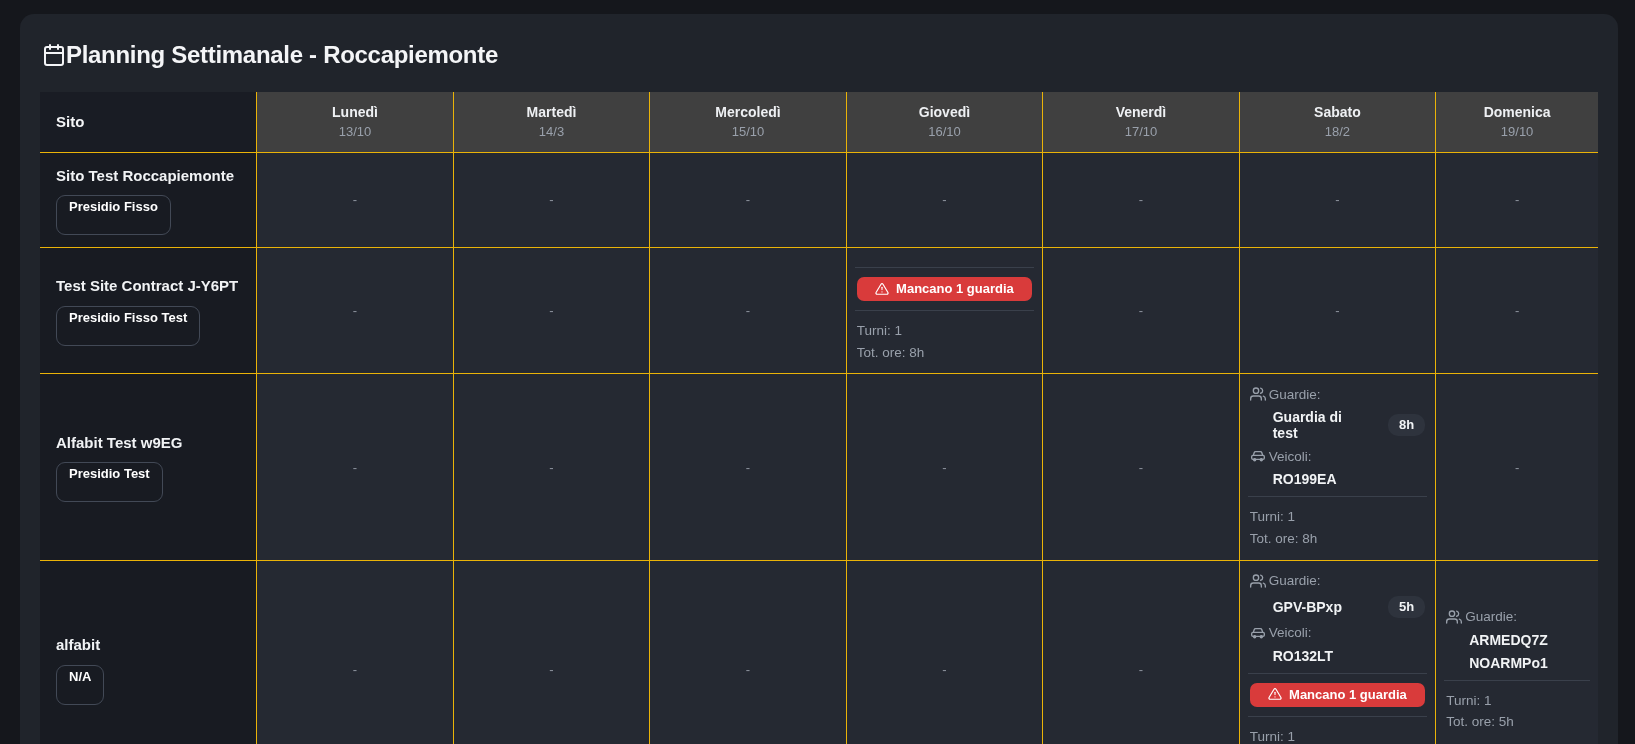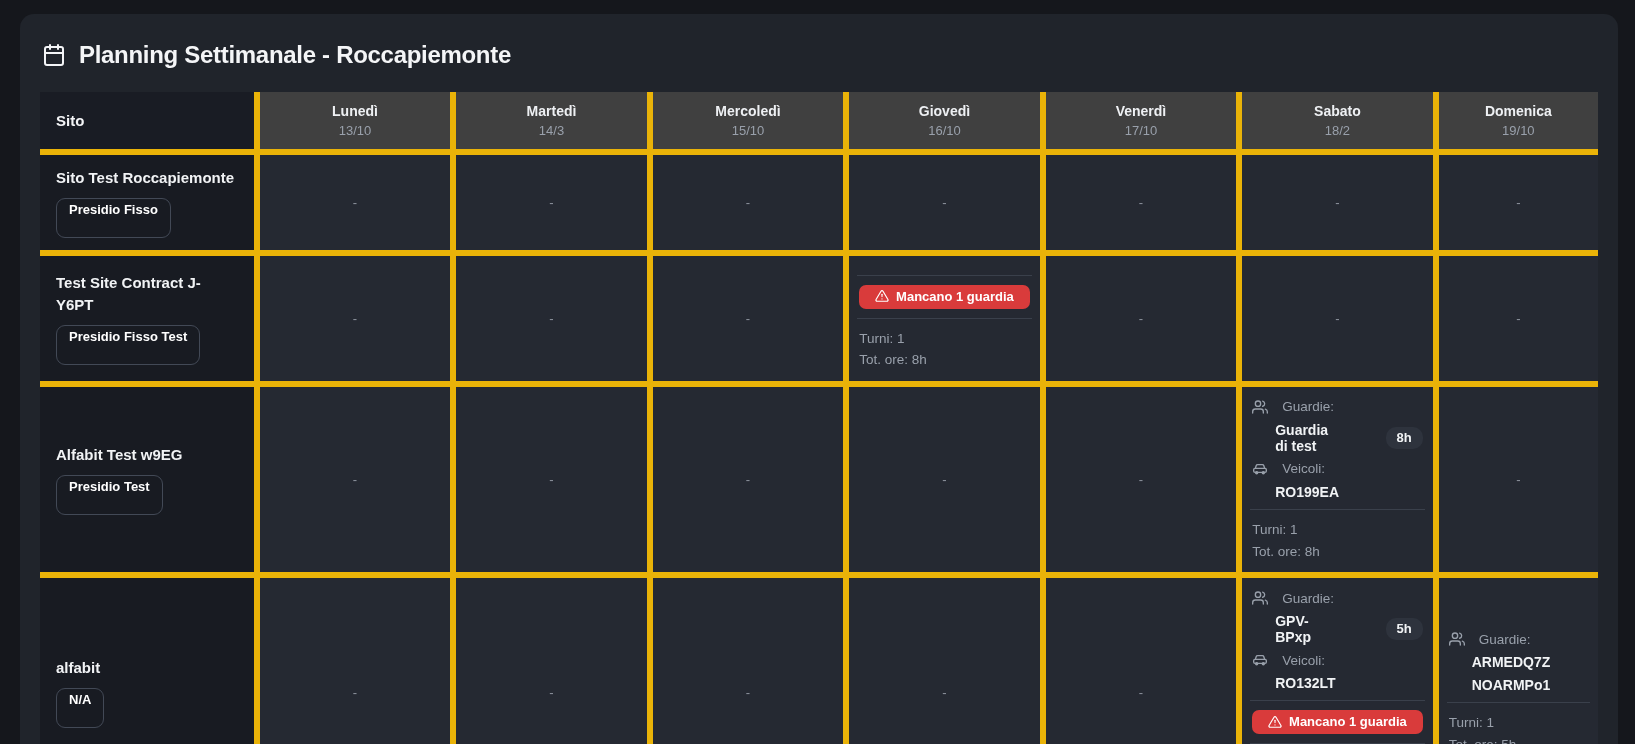--- a/index.html
+++ b/index.html
@@ -6,28 +6,28 @@
   body{
     width:1635px;height:744px;overflow:hidden;position:relative;
     background:#15171c;
     font-family:"Liberation Sans", sans-serif;
     -webkit-font-smoothing:antialiased;
   }
   .panel{
     position:absolute;left:20px;top:14px;width:1598px;height:800px;
     background:#20242b;border-radius:14px;padding:19px 20px;box-sizing:border-box;
   }
-  .title-row{display:flex;align-items:center;gap:13px;color:#f4f5f7;margin:8px 0 0 2px}
+  .title-row{display:flex;align-items:center;color:#f4f5f7;margin:8px 0 0 2px}
   .title-row svg{width:24px;height:24px;stroke:#f4f5f7}
   .page-title{font-size:24px;font-weight:700;letter-spacing:-0.3px}
 
   table.planning-table{
     width:1558px;border-collapse:collapse;table-layout:fixed;margin-top:23px;
   }
-  .planning-table th,.planning-table td{border:6px solid #eab308;box-sizing:border-box}
+  .planning-table th,.planning-table td{border:1px solid #eab308;box-sizing:border-box}
   .planning-table th:first-child,.planning-table td:first-child{border-left:none}
   .planning-table th:last-child,.planning-table td:last-child{border-right:none}
   .planning-table thead th{border-top:none}
 
   th.site-col{
     width:203px;background:#191c24;text-align:left;padding:0 16px;
     font-size:15px;font-weight:700;color:#f4f5f7;height:60px;
   }
   th.day-col{width:184px;background:#404040;height:60px;padding:0;font-weight:400}
   th.day-col:last-child{width:152px}
@@ -44,21 +44,21 @@
   .site-name{font-size:15px;font-weight:600;color:#f1f3f5;line-height:1.45}
   .site-badge{
     display:inline-block;margin-top:9px;padding:3px 12px 20px;
     border:1.5px solid #424956;border-radius:9px;
     font-size:13px;font-weight:700;color:#ffffff;
   }
 
   td.day-cell{background:#252932;vertical-align:middle;padding:10px 8px}
   .dash{text-align:center;color:#8d939e;font-size:13px}
 
-  .label-row{display:flex;align-items:center;gap:14px;color:#99a0ab;font-size:13.5px;margin:2px 0 2px 2px}
+  .label-row{display:flex;align-items:center;gap:3px;color:#99a0ab;font-size:13.5px;margin:2px 0 2px 2px}
   .label-row svg{width:16px;height:16px;stroke:#99a0ab;flex:0 0 auto}
   .entry-row{
     display:flex;align-items:center;justify-content:space-between;
     margin:7px 0 7px 25px;color:#f1f3f5;font-size:14px;font-weight:600;gap:44px;
   }
   .hours-badge{
     background:#2e333d;color:#f1f3f5;font-size:13px;font-weight:700;
     padding:3px 11px 4px;border-radius:10px;margin-right:2px;
   }
   .sep{height:1px;background:#3a404b;margin:9px 0}

